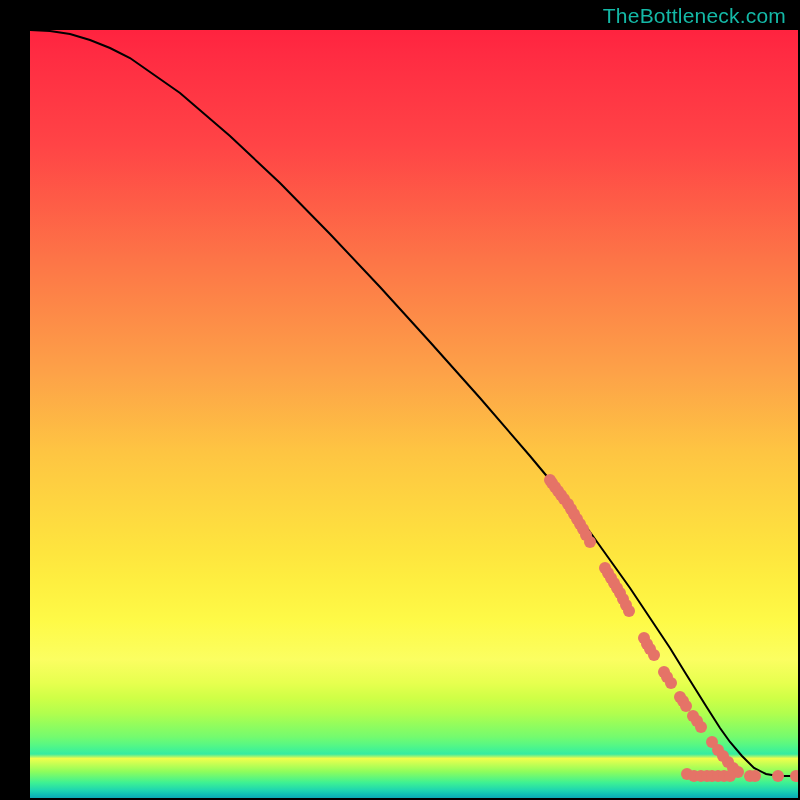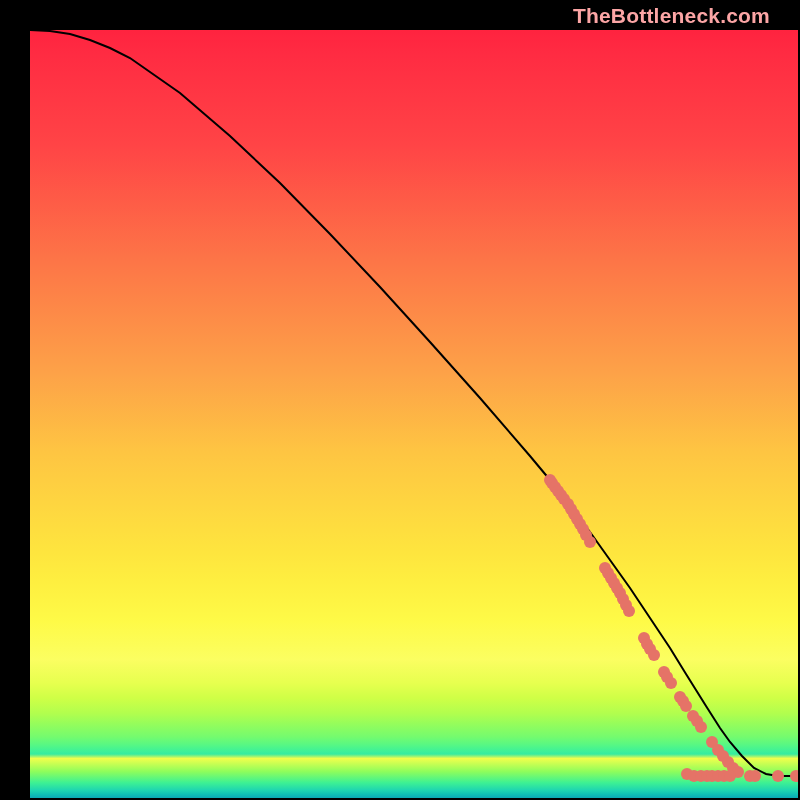--- a/index.html
+++ b/index.html
@@ -12,26 +12,26 @@
     overflow: hidden;
   }
   .container {
     position: relative;
     width: 800px;
     height: 800px;
   }
   .watermark {
     position: absolute;
     top: 4px;
-    right: 30px;
-    color: #fca5a5;
+    right: 14px;
+    color: #14b8a6;
     font-size: 21px;
     letter-spacing: 0.2px;
     z-index: 5;
-    font-weight: 700;
+    font-weight: 400;
   }
   .chart-area {
     position: absolute;
     left: 30px;
     top: 30px;
     width: 768px;
     height: 768px;
     overflow: hidden;
   }
   .gradient {

